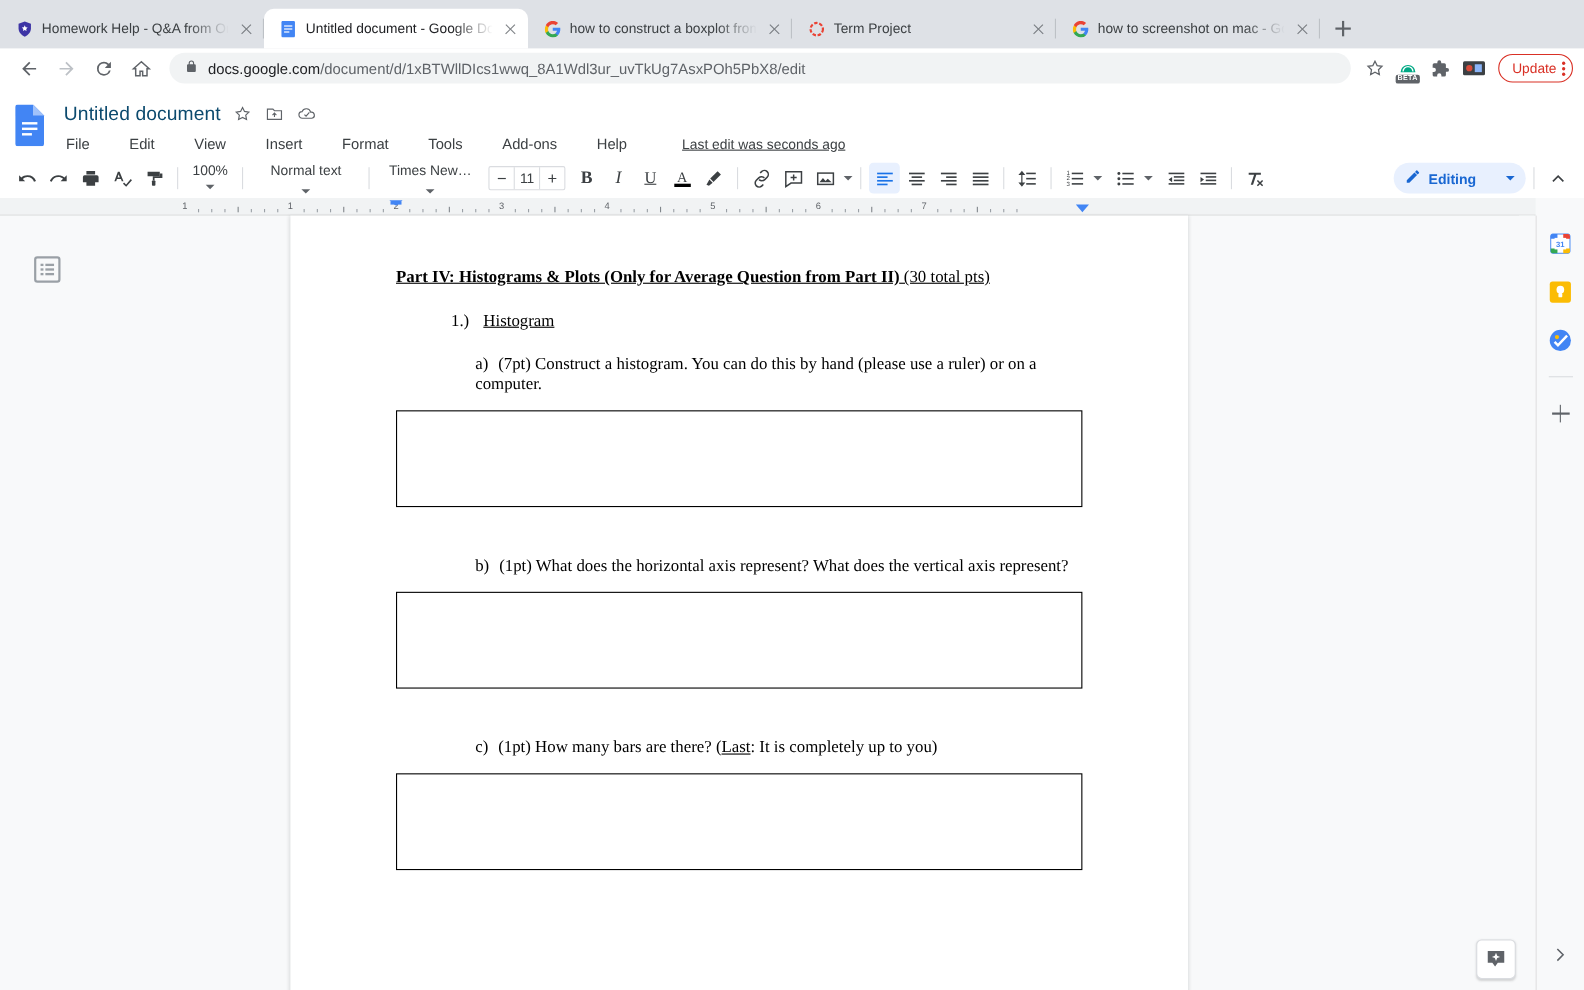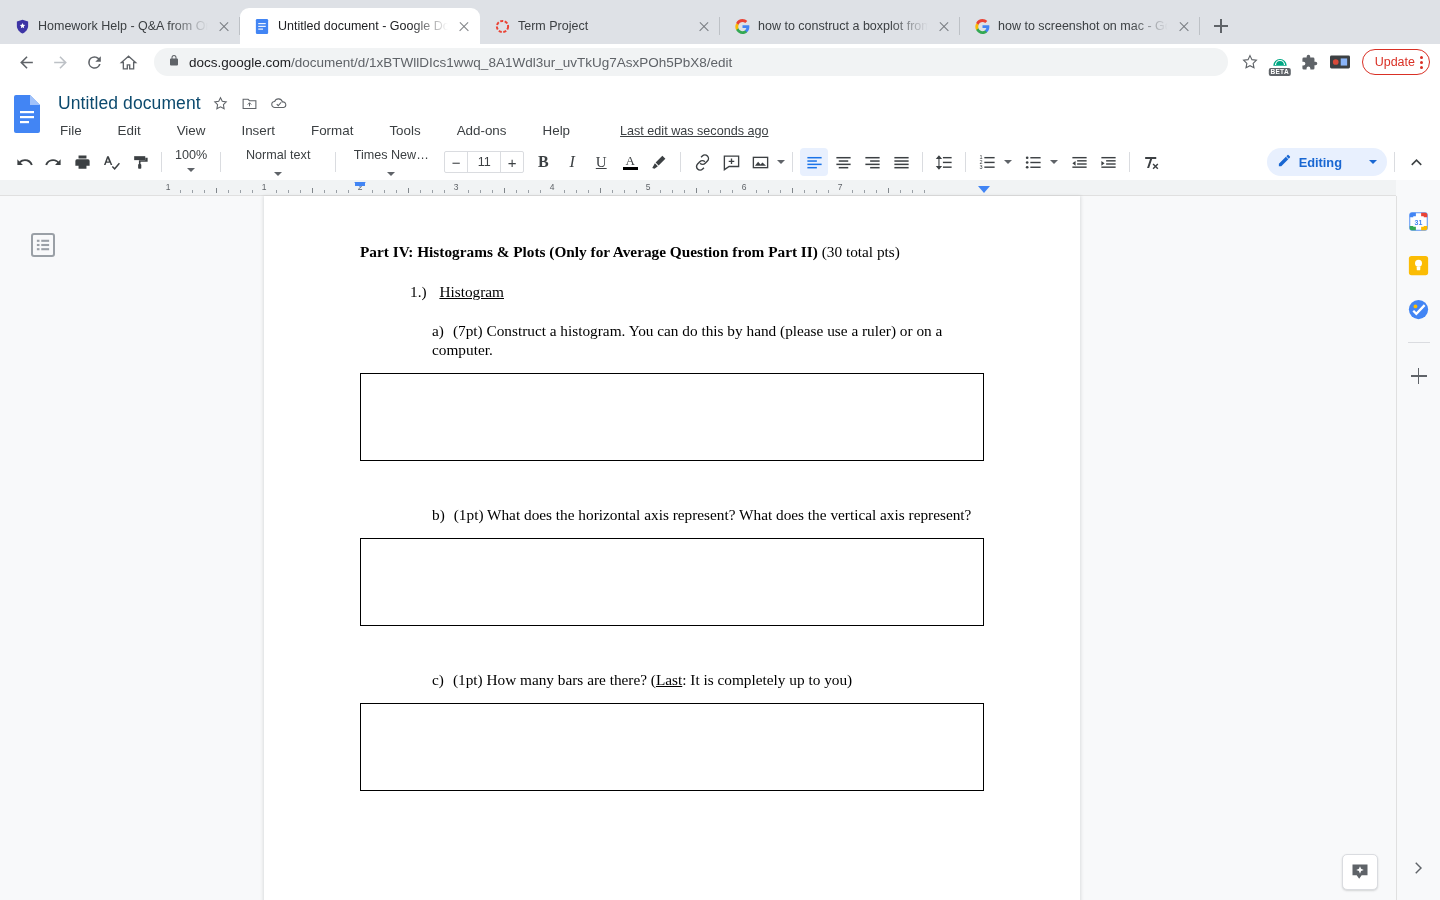--- a/index.html
+++ b/index.html
@@ -257,21 +257,21 @@
     border-radius: 2px;
     height: 22px;
     margin: 0 4px;
   }
   .fs-btn {
     width: 22px; height: 20px;
     display: flex; align-items: center; justify-content: center;
     color: #3c4043; font-size: 15px;
   }
   .fs-val {
-    width: 34px; text-align: center;
+    width: 24px; text-align: center;
     font-size: 12.6px; color: #3c4043;
     border-left: 1px solid #dadce0;
     border-right: 1px solid #dadce0;
     line-height: 20px;
   }
   .mode-btn {
     height: 28px;
     background: #e8f0fe;
     border-radius: 14px;
     display: flex; align-items: center;
@@ -364,20 +364,21 @@
     min-height: 1056px;
     background: #fff;
     box-shadow: 0 1px 3px 1px rgba(60,64,67,.15);
     padding: 47px 96px 0 96px;
     font-family: "Liberation Serif", serif;
     color: #000;
   }
   .doc-h {
     font-size: 15.3px;
     font-weight: bold;
+    text-decoration: underline;
     margin: 0 0 22px 0;
   }
   .doc-h .nounder {
     font-weight: normal;
     text-decoration: none;
   }
   .doc-li {
     font-size: 15.3px;
     margin: 0 0 20px 50px;
   }
@@ -479,37 +480,37 @@
             <rect x="4.5" y="14" width="7" height="1.6" fill="#fff"></rect>
           </svg>
       </span>
       <span class="tab-title">Untitled document - Google Do</span>
       <span class="tab-close"></span>
     </div>
 
     <div class="tab">
       <span class="tab-fav">
         <svg width="15" height="15" viewBox="0 0 24 24">
-            <circle cx="12" cy="12" r="9" fill="none" stroke="#ea4335" stroke-width="3.2" stroke-dasharray="5 2.5"></circle>
-          </svg>
-      </span>
-      <span class="tab-title">Term Project</span>
-      <span class="tab-close"></span>
-    </div>
-
-    <div class="tab">
-      <span class="tab-fav">
-        <svg width="15" height="15" viewBox="0 0 24 24">
             <path fill="#4285F4" d="M23 12.3c0-.8-.1-1.6-.2-2.3H12v4.5h6.2a5.3 5.3 0 0 1-2.3 3.5v2.9h3.7c2.2-2 3.4-5 3.4-8.6z"></path>
             <path fill="#34A853" d="M12 24c3.1 0 5.7-1 7.6-2.8l-3.7-2.9c-1 .7-2.3 1.1-3.9 1.1-3 0-5.5-2-6.4-4.7H1.8v3C3.7 21.4 7.6 24 12 24z"></path>
             <path fill="#FBBC05" d="M5.6 14.7a7.2 7.2 0 0 1 0-4.6V7.1H1.8a12 12 0 0 0 0 10.6l3.8-3z"></path>
             <path fill="#EA4335" d="M12 4.8c1.7 0 3.2.6 4.4 1.7l3.3-3.3C17.7 1.2 15.1 0 12 0 7.6 0 3.7 2.6 1.8 6.3l3.8 3C6.5 6.7 9 4.8 12 4.8z"></path>
           </svg>
       </span>
       <span class="tab-title">how to construct a boxplot from</span>
+      <span class="tab-close"></span>
+    </div>
+
+    <div class="tab">
+      <span class="tab-fav">
+        <svg width="15" height="15" viewBox="0 0 24 24">
+            <circle cx="12" cy="12" r="9" fill="none" stroke="#ea4335" stroke-width="3.2" stroke-dasharray="5 2.5"></circle>
+          </svg>
+      </span>
+      <span class="tab-title">Term Project</span>
       <span class="tab-close"></span>
     </div>
 
     <div class="tab">
       <span class="tab-fav">
         <svg width="15" height="15" viewBox="0 0 24 24">
             <path fill="#4285F4" d="M23 12.3c0-.8-.1-1.6-.2-2.3H12v4.5h6.2a5.3 5.3 0 0 1-2.3 3.5v2.9h3.7c2.2-2 3.4-5 3.4-8.6z"></path>
             <path fill="#34A853" d="M12 24c3.1 0 5.7-1 7.6-2.8l-3.7-2.9c-1 .7-2.3 1.1-3.9 1.1-3 0-5.5-2-6.4-4.7H1.8v3C3.7 21.4 7.6 24 12 24z"></path>
             <path fill="#FBBC05" d="M5.6 14.7a7.2 7.2 0 0 1 0-4.6V7.1H1.8a12 12 0 0 0 0 10.6l3.8-3z"></path>
             <path fill="#EA4335" d="M12 4.8c1.7 0 3.2.6 4.4 1.7l3.3-3.3C17.7 1.2 15.1 0 12 0 7.6 0 3.7 2.6 1.8 6.3l3.8 3C6.5 6.7 9 4.8 12 4.8z"></path>

